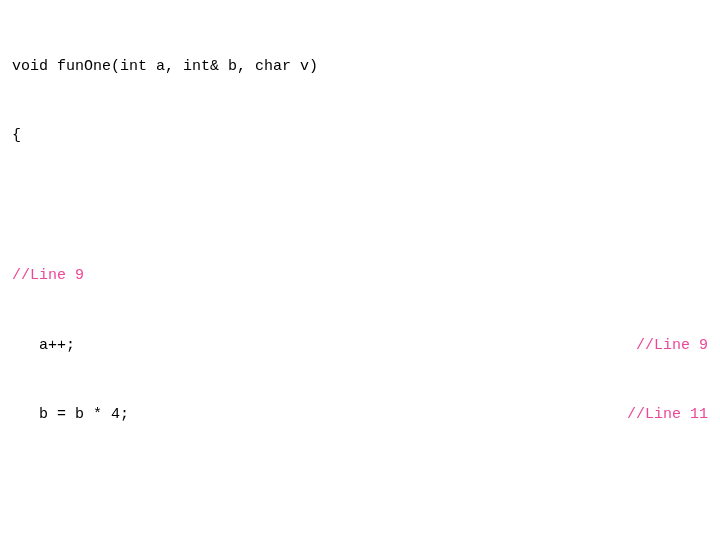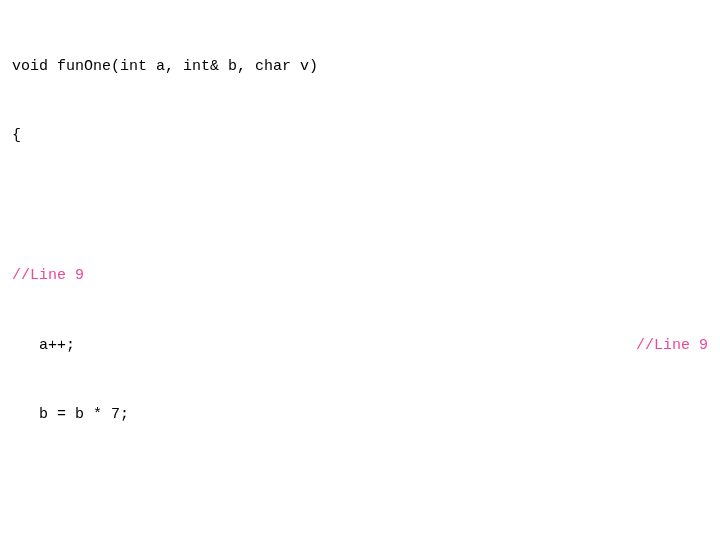--- a/index.html
+++ b/index.html
@@ -49,21 +49,22 @@
   </div>
   <div class="empty-line"></div>
   <div class="line">
     <span class="comment">//Line 9</span>
   </div>
   <div class="line">
     <span class="code-text">   a++;</span>
     <span class="comment">//Line 9</span>
   </div>
   <div class="line">
-    <span class="code-text">   b = b * 7;</span>
+    <span class="code-text">   b = b * 4;</span>
+    <span class="comment">//Line 11</span>
   </div>
   
   
   
   
   
   
   
   
   

